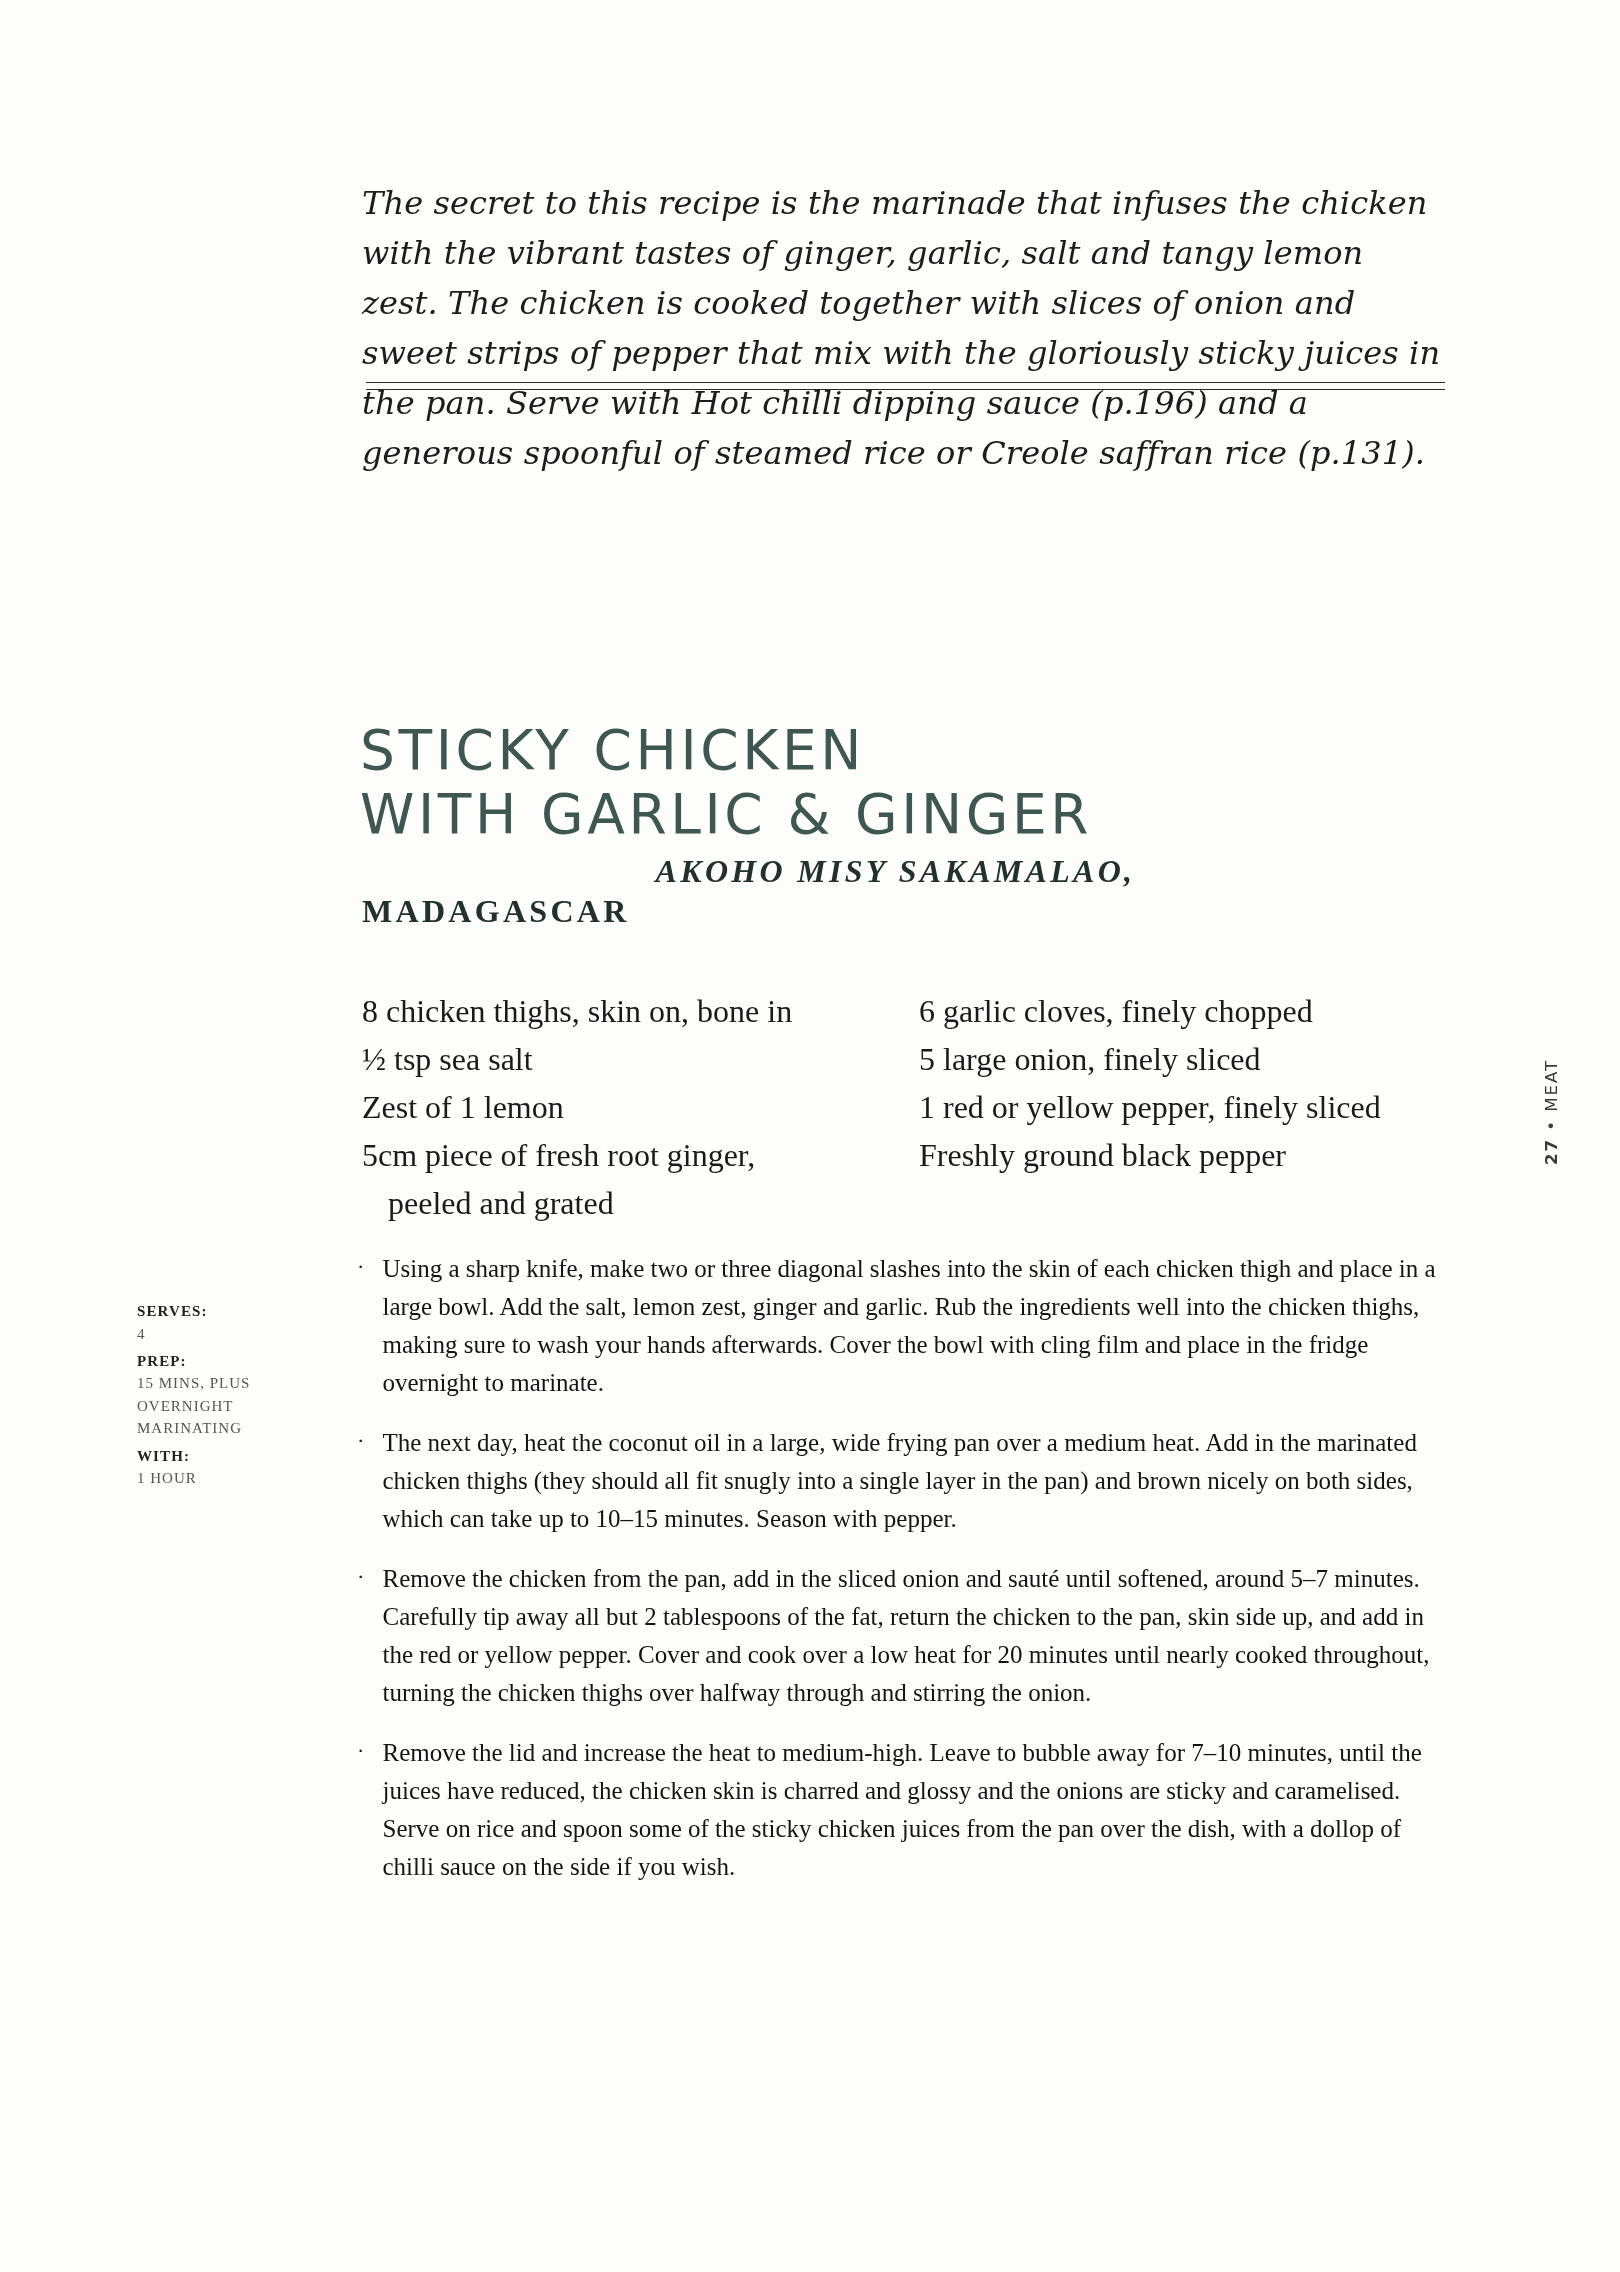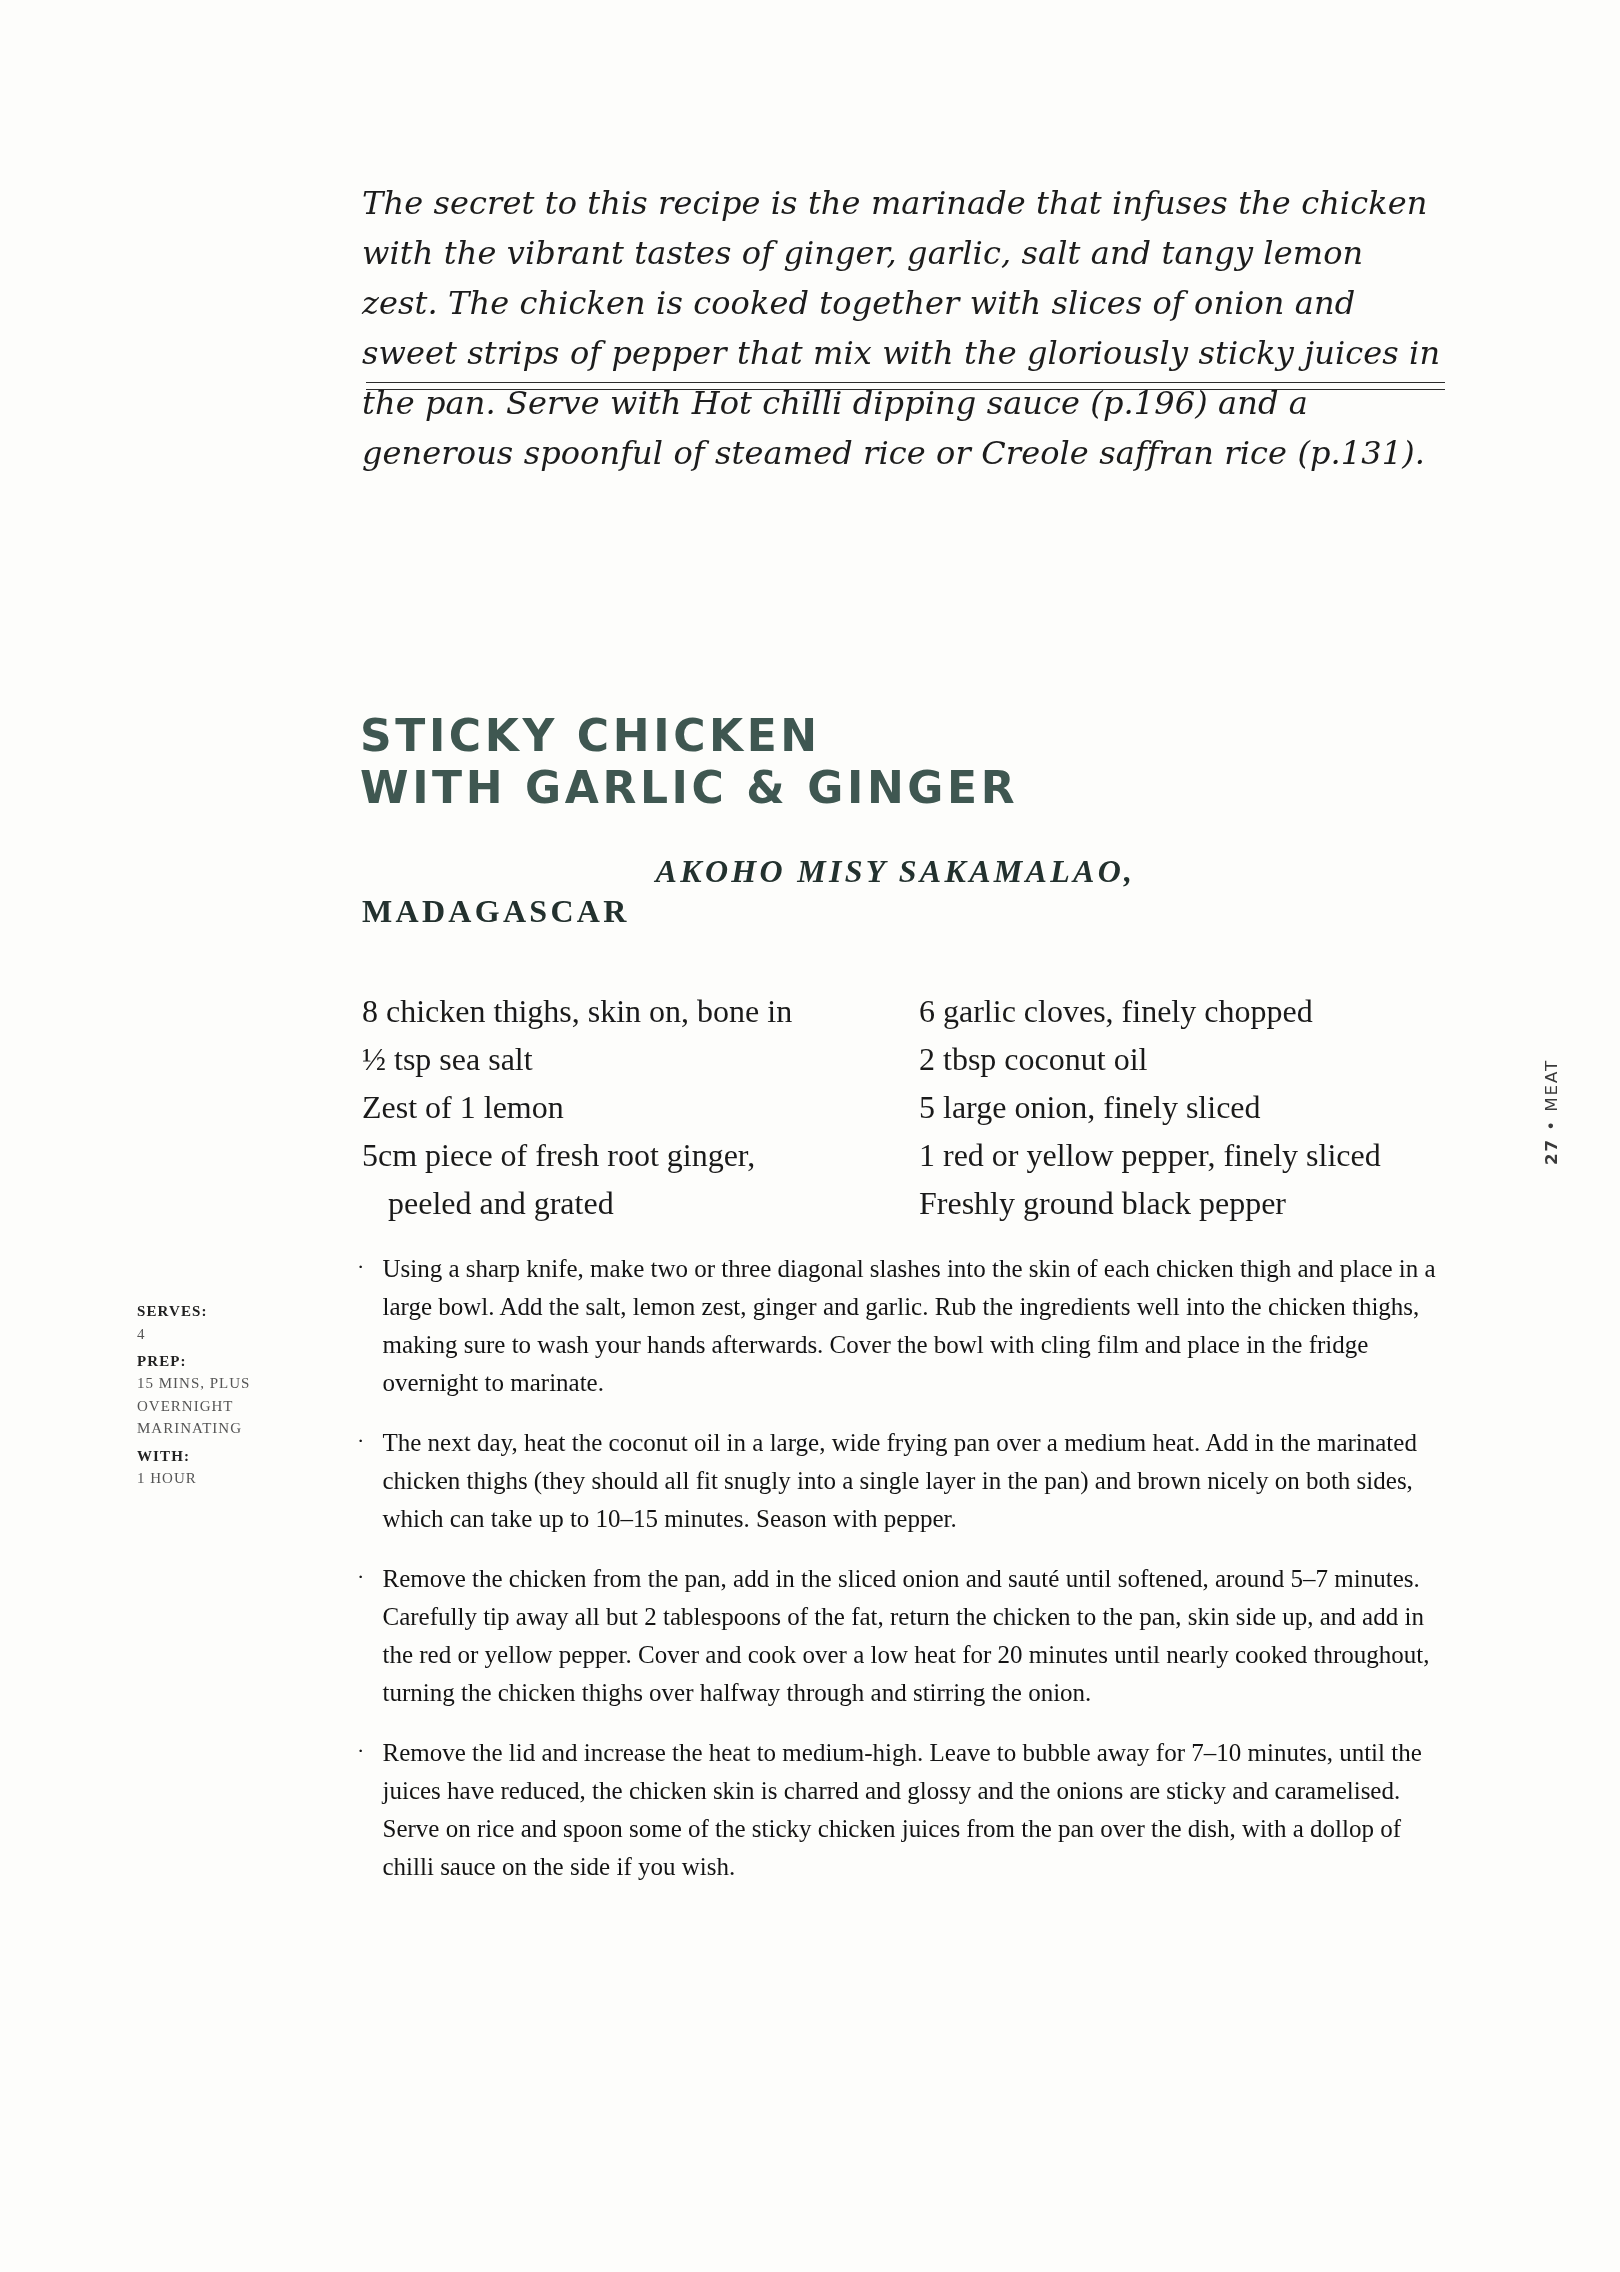--- a/index.html
+++ b/index.html
@@ -46,22 +46,22 @@
     border-bottom: 1.6px solid #2a2a2a;
   }
 
   
   .title {
     position: absolute;
     left: 360px;
     top: 681px;
     width: 1067px;
     font-family: "DejaVu Sans", sans-serif;
-    font-weight: bold;
-    font-size: 44px;
+    font-weight: normal;
+    font-size: 55px;
     line-height: 1.17;
     letter-spacing: 3.6px;
     color: #3f5751;
   }
 
   .subtitle {
     position: absolute;
     left: 362px;
     top: 824px;
     width: 1067px;
@@ -185,21 +185,20 @@
         <li>8 chicken thighs, skin on, bone in</li>
         <li>½ tsp sea salt</li>
         <li>Zest of 1 lemon</li>
         <li>5cm piece of fresh root ginger,</li>
         <li class="ing-indent">peeled and grated</li>
       </ul>
     </div>
     <div class="ing-col right">
       <ul>
         <li>6 garlic cloves, finely chopped</li>
-        <li>2 tbsp coconut oil</li>
         <li>5 large onion, finely sliced</li>
         <li>1 red or yellow pepper, finely sliced</li>
         <li>Freshly ground black pepper</li>
       </ul>
     </div>
   </div>
 
   <div class="meta">
     <div class="key">SERVES:</div>
     <div class="val">4</div>

